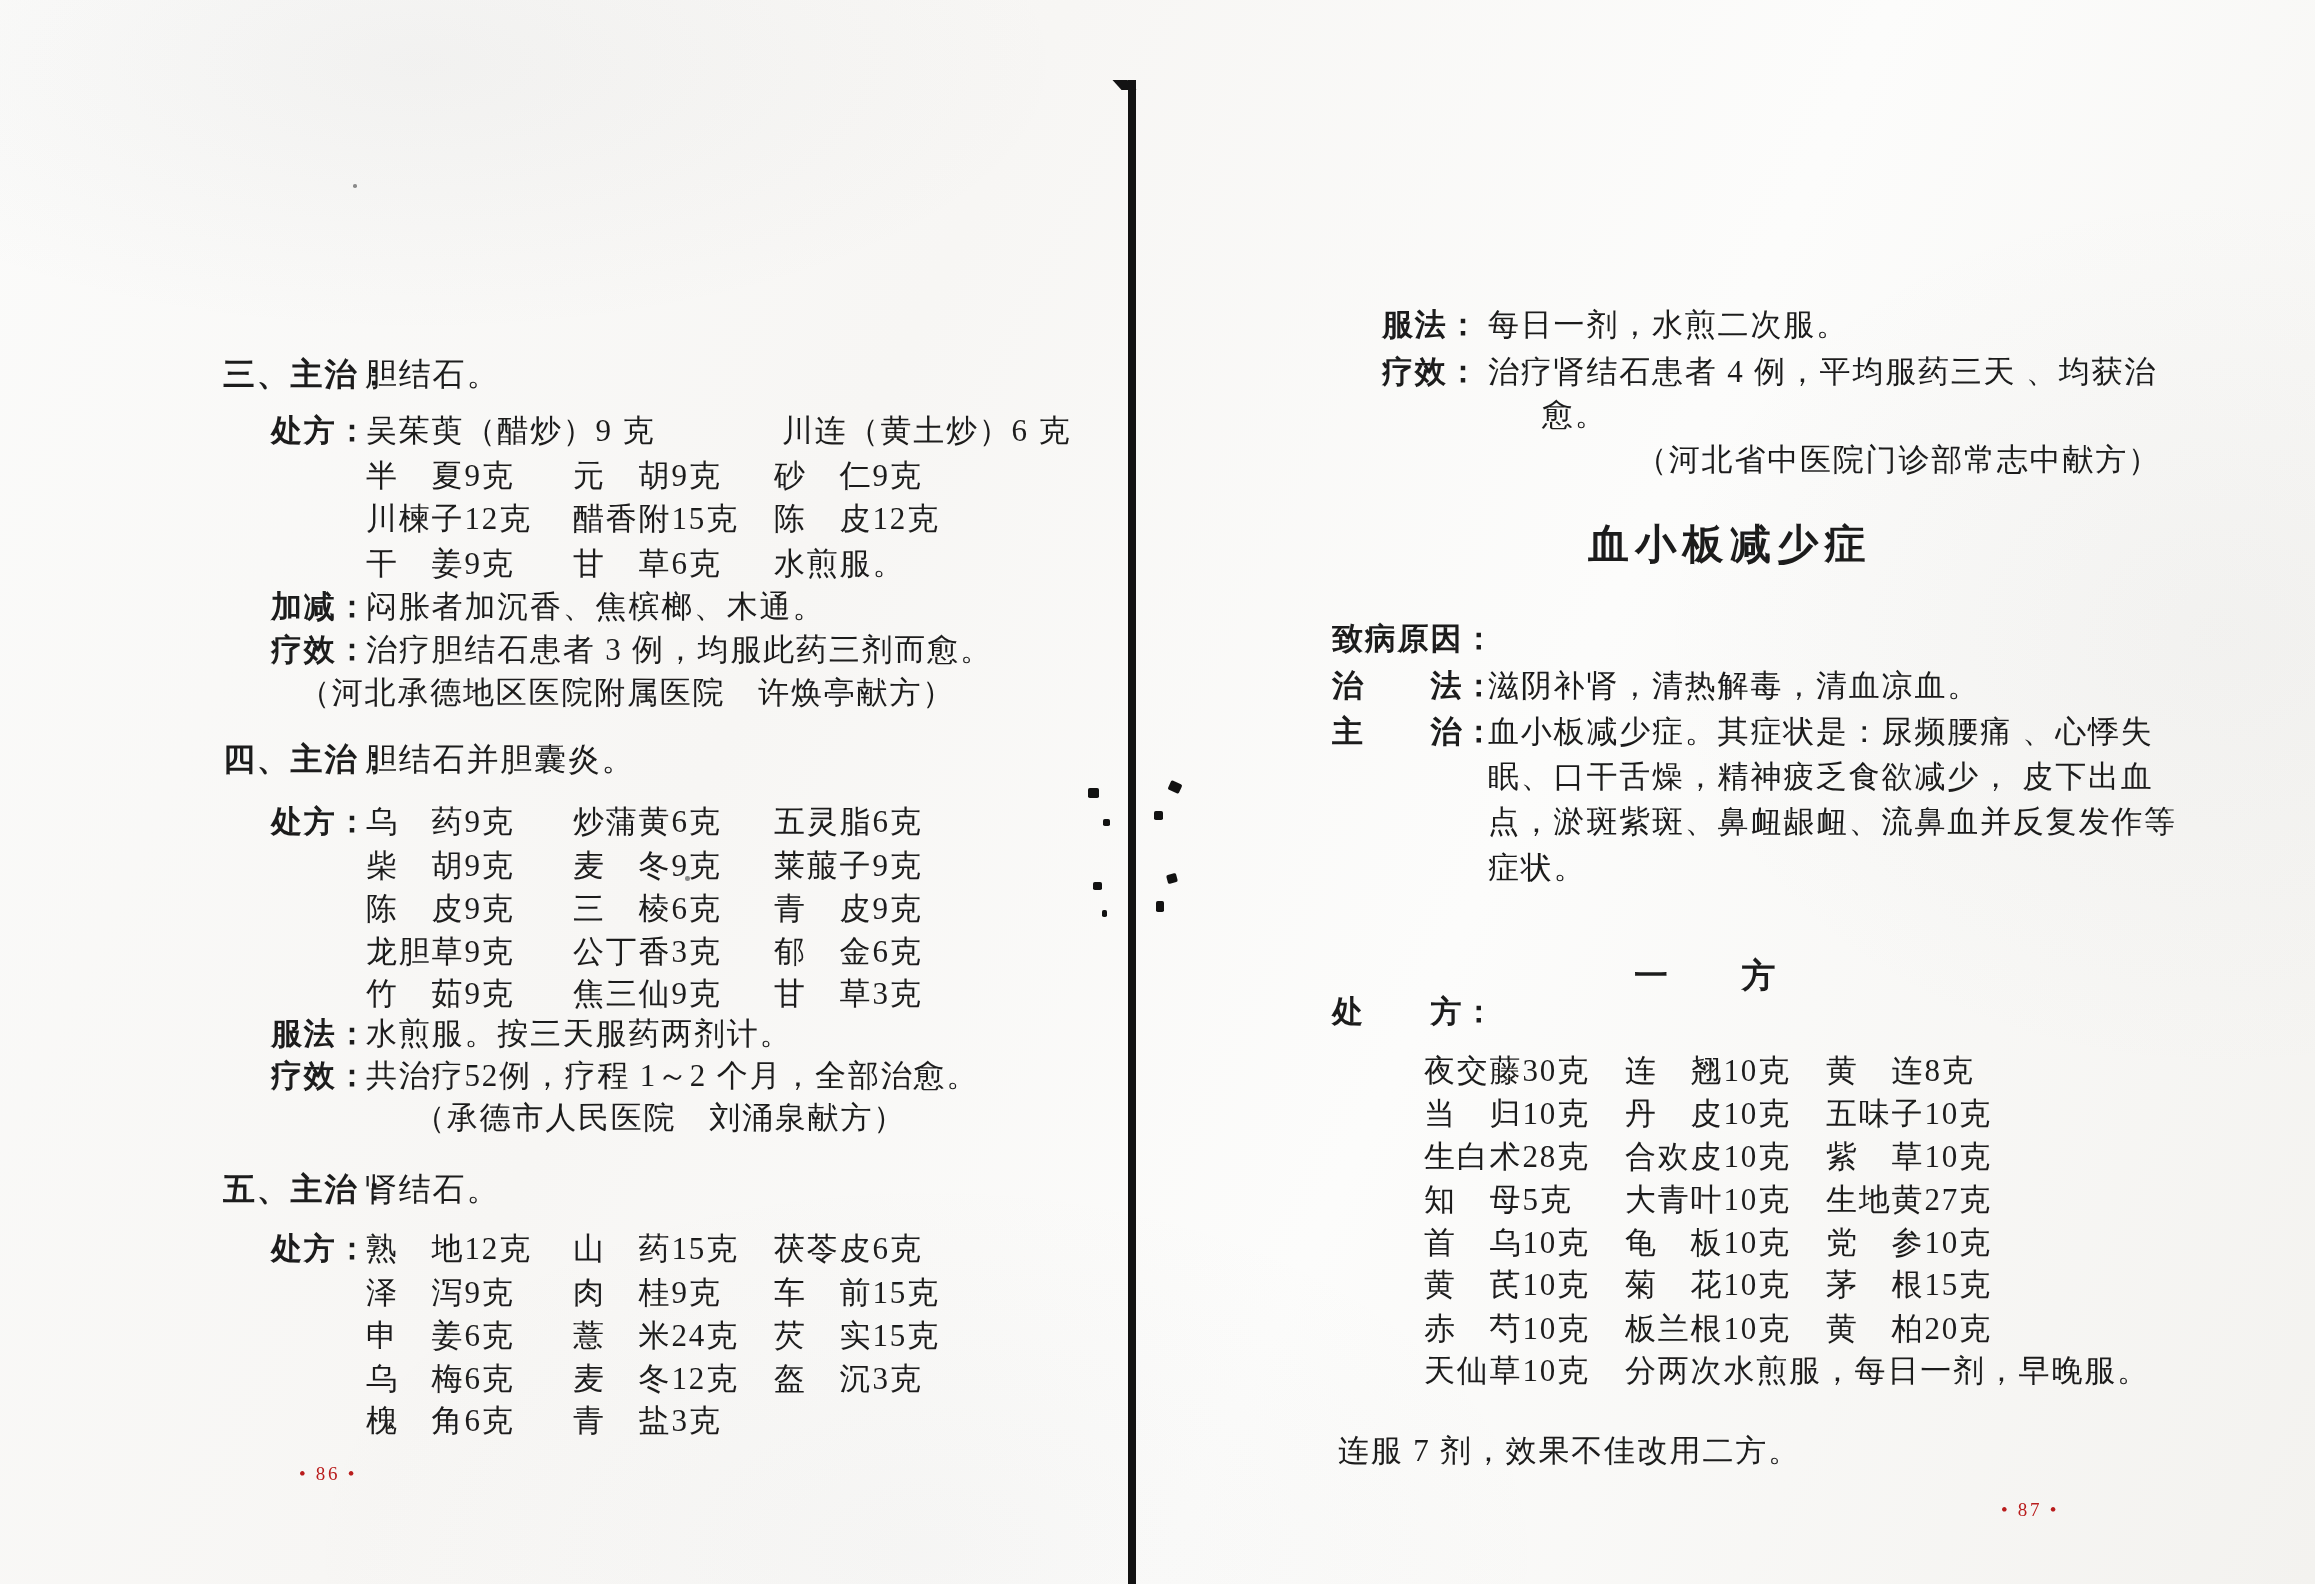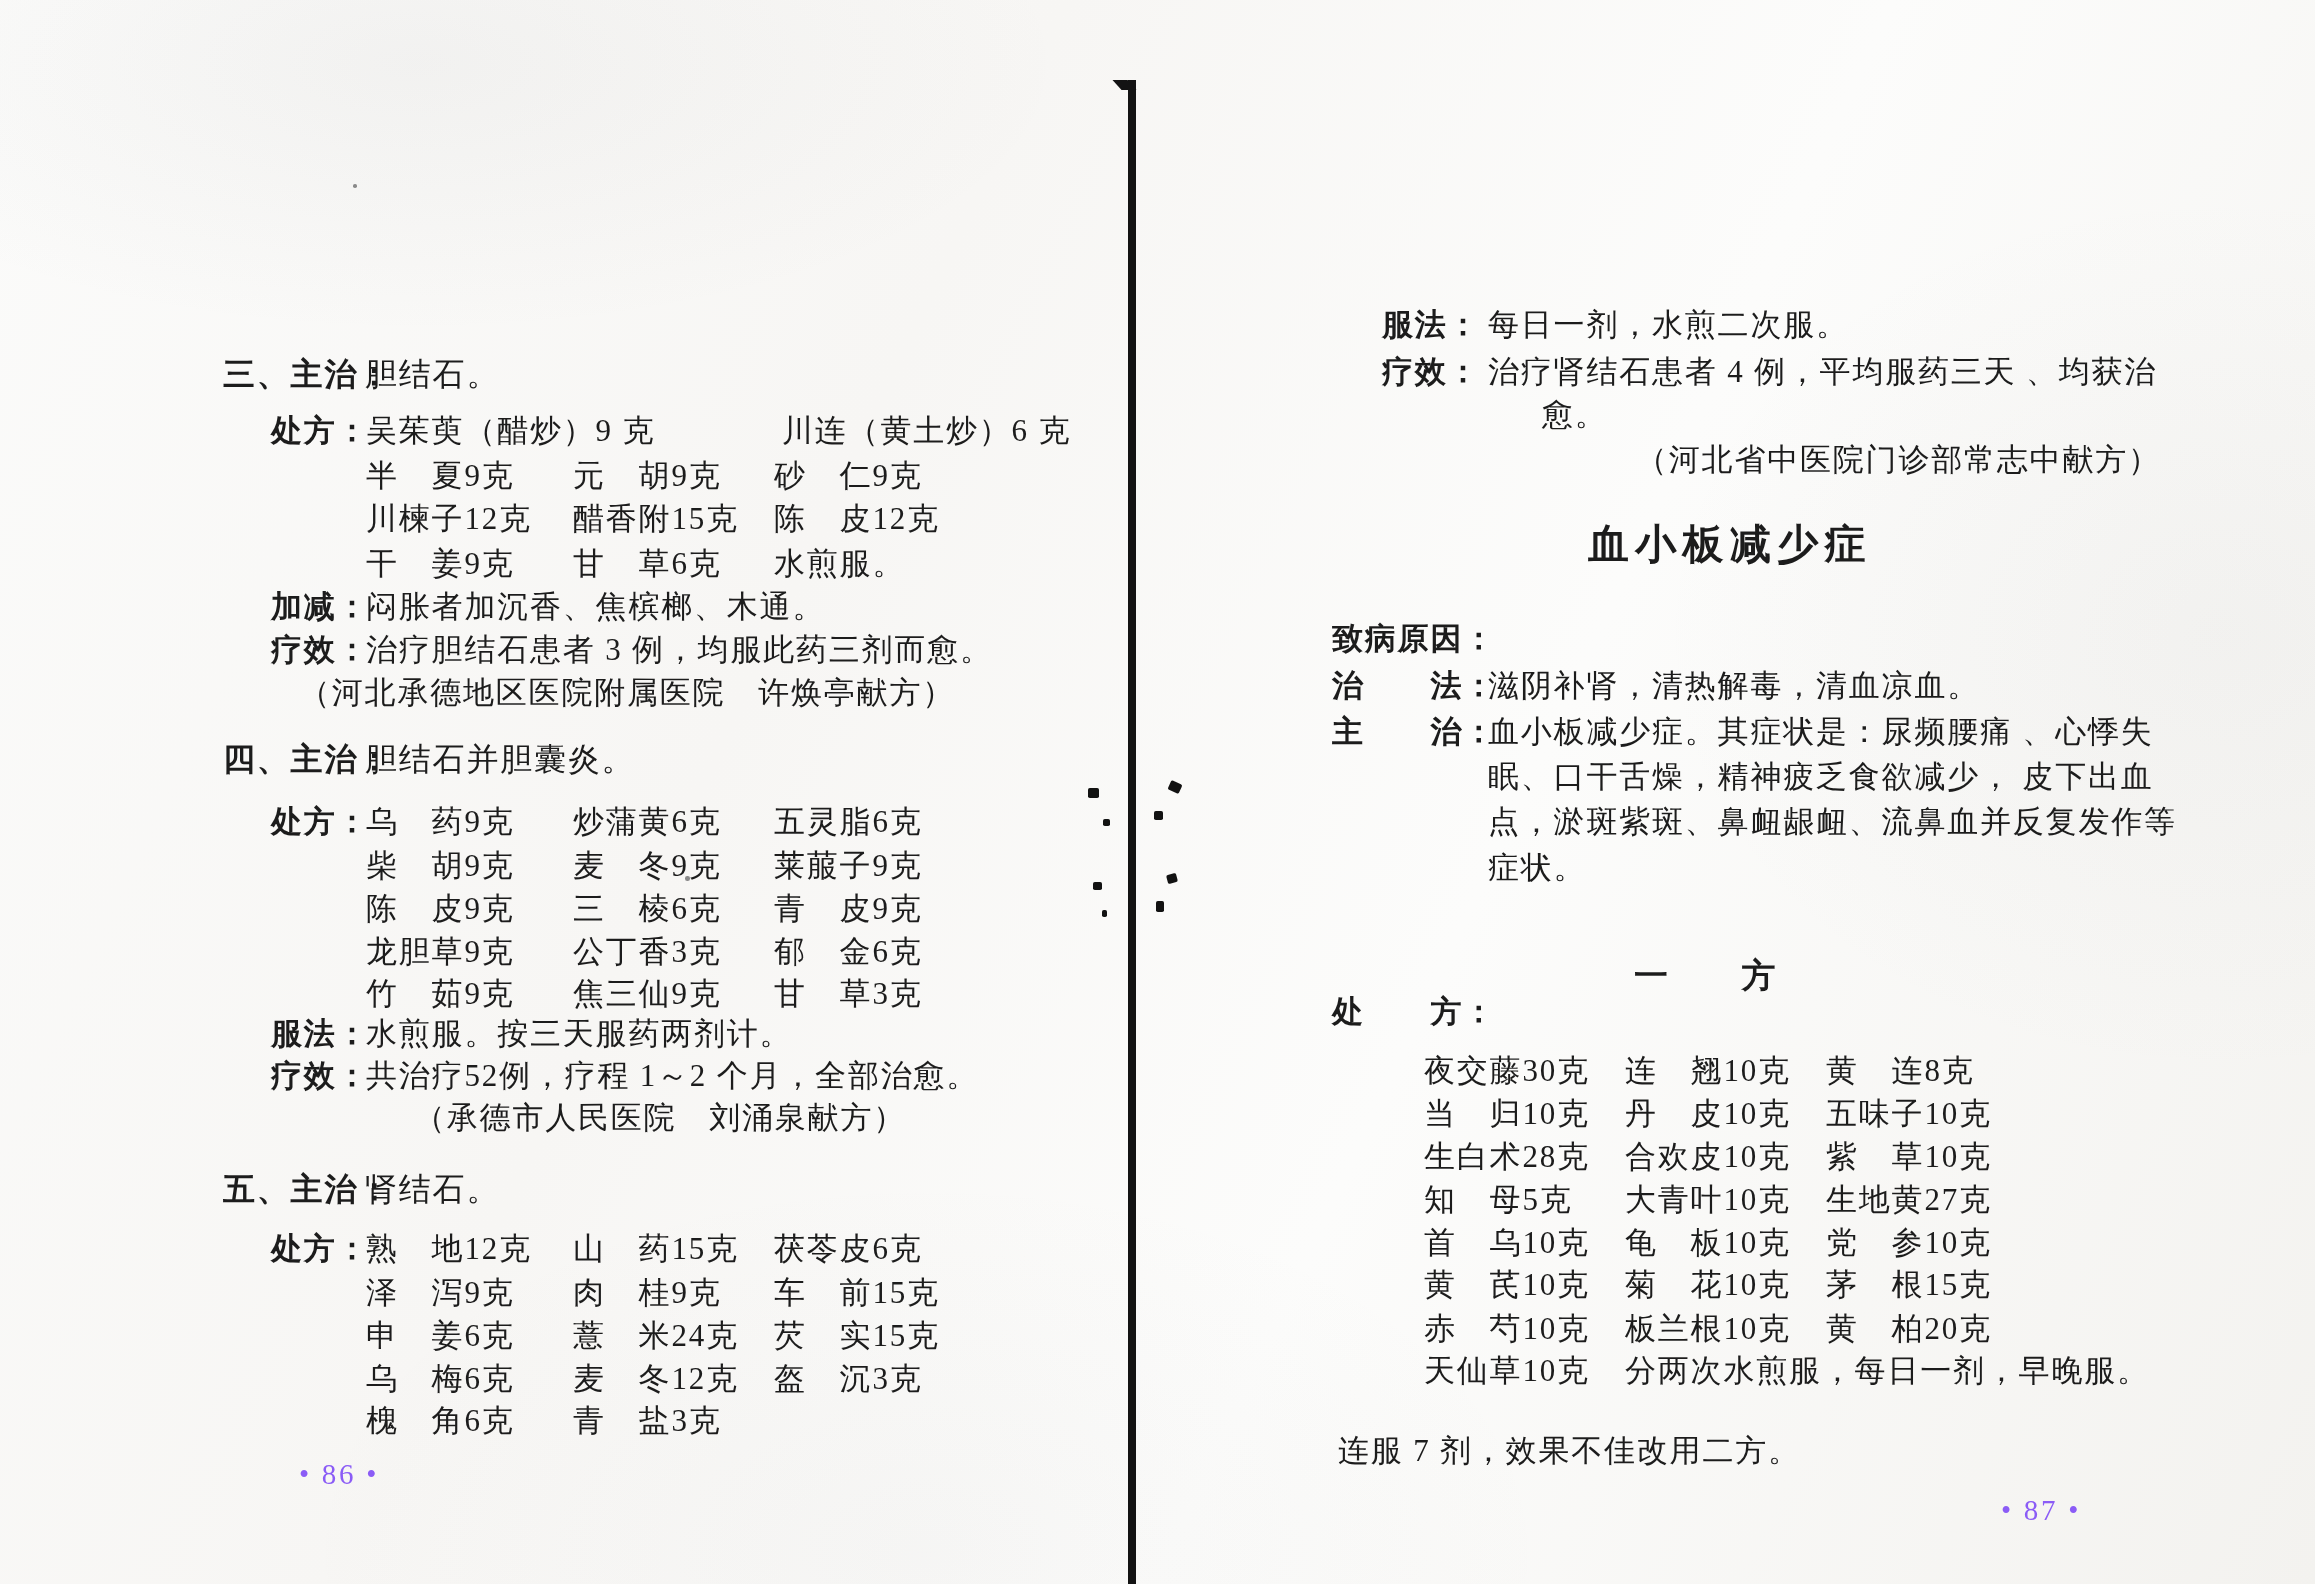--- a/index.html
+++ b/index.html
@@ -15,21 +15,21 @@
     background:
       radial-gradient(1086px 452px at 18% 4%, rgba(120,120,120,.06), transparent 60%),
       radial-gradient(814px 633px at 96% 40%, rgba(140,140,140,.05), transparent 70%),
       radial-gradient(905px 543px at 40% 98%, rgba(120,120,120,.04), transparent 70%);}
   .ln{position:absolute;left:0;width:2316px;height:40px;padding-left:23px;}
   .t{position:absolute;top:0;white-space:pre;font-size:31px;letter-spacing:1.8px;line-height:38px;}
   .b{font-weight:700;}
   .hd{font-size:32px;}
   .title{font-size:41px;font-weight:700;letter-spacing:6.3px;}
   .fh{font-size:34px;font-weight:700;letter-spacing:1.8px;margin-top:42px;}
-  .pgno{font-size:29px;letter-spacing:2.7px;color:#8b5cf6;}
+  .pgno{font-size:19px;letter-spacing:2.7px;color:#b91c1c;}
   .gutter{position:absolute;left:1128px;top:80px;width:8.1px;height:1505px;background:#131313;}
   .gutter::before{content:"";position:absolute;left:-11px;top:0;width:14.5px;height:10px;
     background:#131313;transform:skewX(42deg);}
   .speck{position:absolute;background:#121212;border-radius:1.8px;}
   .speck.faint{background:#8a8a8a;border-radius:50%;}
 </style>
 </head>
 <body>
 
 <div class="wash"></div>

